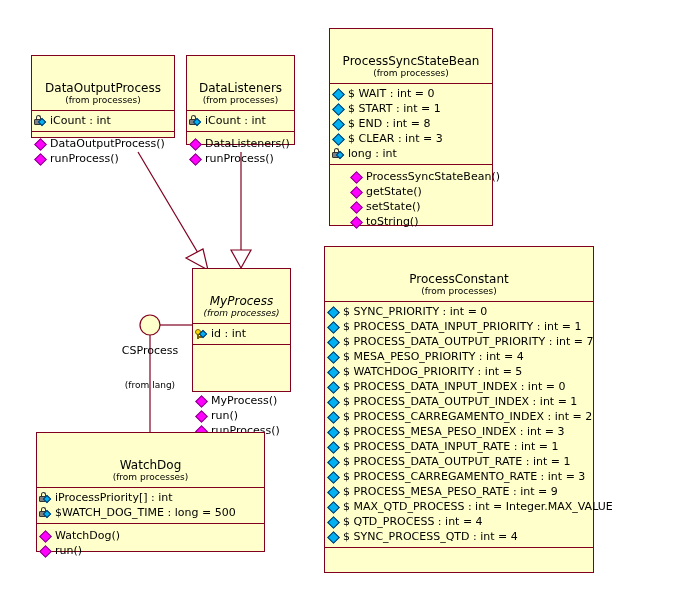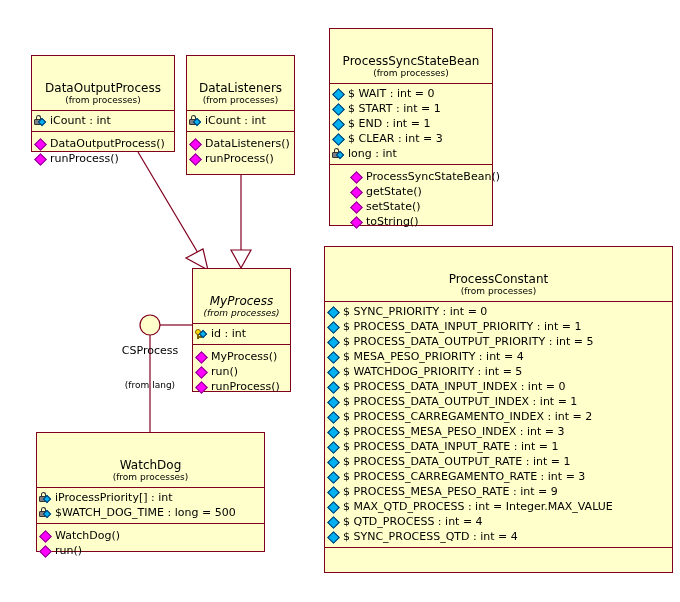--- a/index.html
+++ b/index.html
@@ -214,21 +214,21 @@
 
     <circle class="lollipop" cx="150" cy="325" r="10"></circle>
   </svg>
 
   <div class="iface-label" style="left:100px; top:344px; width:100px;">
     <div>CSProcess</div>
     <div class="iface-pkg" style="margin-top:22px;">(from lang)</div>
   </div>
 
   <div id="class-layer">
-      <div class="uml-class" style="left: 31px; top: 55px; width: 144px; height: 97px;">
+      <div class="uml-class" style="left: 31px; top: 55px; width: 144px; height: 83px;">
         <div class="uml-header">
           <div class="uml-name">DataOutputProcess</div>
           <div class="uml-pkg">(from processes)</div>
         </div>
         <div class="uml-compartment">
           <div class="uml-member">
             <span class="ic ic-lock">
               <span class="lock-shackle"></span>
               <span class="lock-body"></span>
               <span class="lock-dia"></span>
@@ -240,21 +240,21 @@
           <div class="uml-member">
             <span class="ic ic-diamond-magenta"></span>
             <span class="mtext">DataOutputProcess()</span>
           </div>
           <div class="uml-member">
             <span class="ic ic-diamond-magenta"></span>
             <span class="mtext">runProcess()</span>
           </div>
         </div>
       </div>
-      <div class="uml-class" style="left: 186px; top: 55px; width: 109px; height: 120px;">
+      <div class="uml-class" style="left: 186px; top: 55px; width: 109px; height: 90px;">
         <div class="uml-header">
           <div class="uml-name">DataListeners</div>
           <div class="uml-pkg">(from processes)</div>
         </div>
         <div class="uml-compartment">
           <div class="uml-member">
             <span class="ic ic-lock">
               <span class="lock-shackle"></span>
               <span class="lock-body"></span>
               <span class="lock-dia"></span>
@@ -282,21 +282,21 @@
           <div class="uml-member">
             <span class="ic ic-key">
               <span class="key-bow"></span>
               <span class="key-shaft"></span>
               <span class="key-tooth"></span>
               <span class="key-dia"></span>
             </span>
             <span class="mtext">id : int</span>
           </div>
         </div>
-        <div class="uml-compartment last" style="padding-top: 4px;">
+        <div class="uml-compartment last" style="padding-top: 4px; margin-top: 44px;">
           <div class="uml-member">
             <span class="ic ic-diamond-magenta"></span>
             <span class="mtext">MyProcess()</span>
           </div>
           <div class="uml-member">
             <span class="ic ic-diamond-magenta"></span>
             <span class="mtext">run()</span>
           </div>
           <div class="uml-member">
             <span class="ic ic-diamond-magenta"></span>
@@ -347,21 +347,21 @@
           <div class="uml-member">
             <span class="ic ic-diamond-blue"></span>
             <span class="mtext">$ WAIT : int = 0</span>
           </div>
           <div class="uml-member">
             <span class="ic ic-diamond-blue"></span>
             <span class="mtext">$ START : int = 1</span>
           </div>
           <div class="uml-member">
             <span class="ic ic-diamond-blue"></span>
-            <span class="mtext">$ END : int = 1</span>
+            <span class="mtext">$ END : int = 8</span>
           </div>
           <div class="uml-member">
             <span class="ic ic-diamond-blue"></span>
             <span class="mtext">$ CLEAR : int = 3</span>
           </div>
           <div class="uml-member">
             <span class="ic ic-lock">
               <span class="lock-shackle"></span>
               <span class="lock-body"></span>
               <span class="lock-dia"></span>
@@ -381,37 +381,37 @@
           <div class="uml-member">
             <span class="ic ic-diamond-magenta"></span>
             <span class="mtext">setState()</span>
           </div>
           <div class="uml-member">
             <span class="ic ic-diamond-magenta"></span>
             <span class="mtext">toString()</span>
           </div>
         </div>
       </div>
-      <div class="uml-class" style="left: 324px; top: 246px; width: 349px; height: 327px;">
+      <div class="uml-class" style="left: 324px; top: 246px; width: 270px; height: 327px;">
         <div class="uml-header">
           <div class="uml-name">ProcessConstant</div>
           <div class="uml-pkg">(from processes)</div>
         </div>
         <div class="uml-compartment">
           <div class="uml-member">
             <span class="ic ic-diamond-blue"></span>
             <span class="mtext">$ SYNC_PRIORITY : int = 0</span>
           </div>
           <div class="uml-member">
             <span class="ic ic-diamond-blue"></span>
             <span class="mtext">$ PROCESS_DATA_INPUT_PRIORITY : int = 1</span>
           </div>
           <div class="uml-member">
             <span class="ic ic-diamond-blue"></span>
-            <span class="mtext">$ PROCESS_DATA_OUTPUT_PRIORITY : int = 5</span>
+            <span class="mtext">$ PROCESS_DATA_OUTPUT_PRIORITY : int = 7</span>
           </div>
           <div class="uml-member">
             <span class="ic ic-diamond-blue"></span>
             <span class="mtext">$ MESA_PESO_PRIORITY : int = 4</span>
           </div>
           <div class="uml-member">
             <span class="ic ic-diamond-blue"></span>
             <span class="mtext">$ WATCHDOG_PRIORITY : int = 5</span>
           </div>
           <div class="uml-member">

